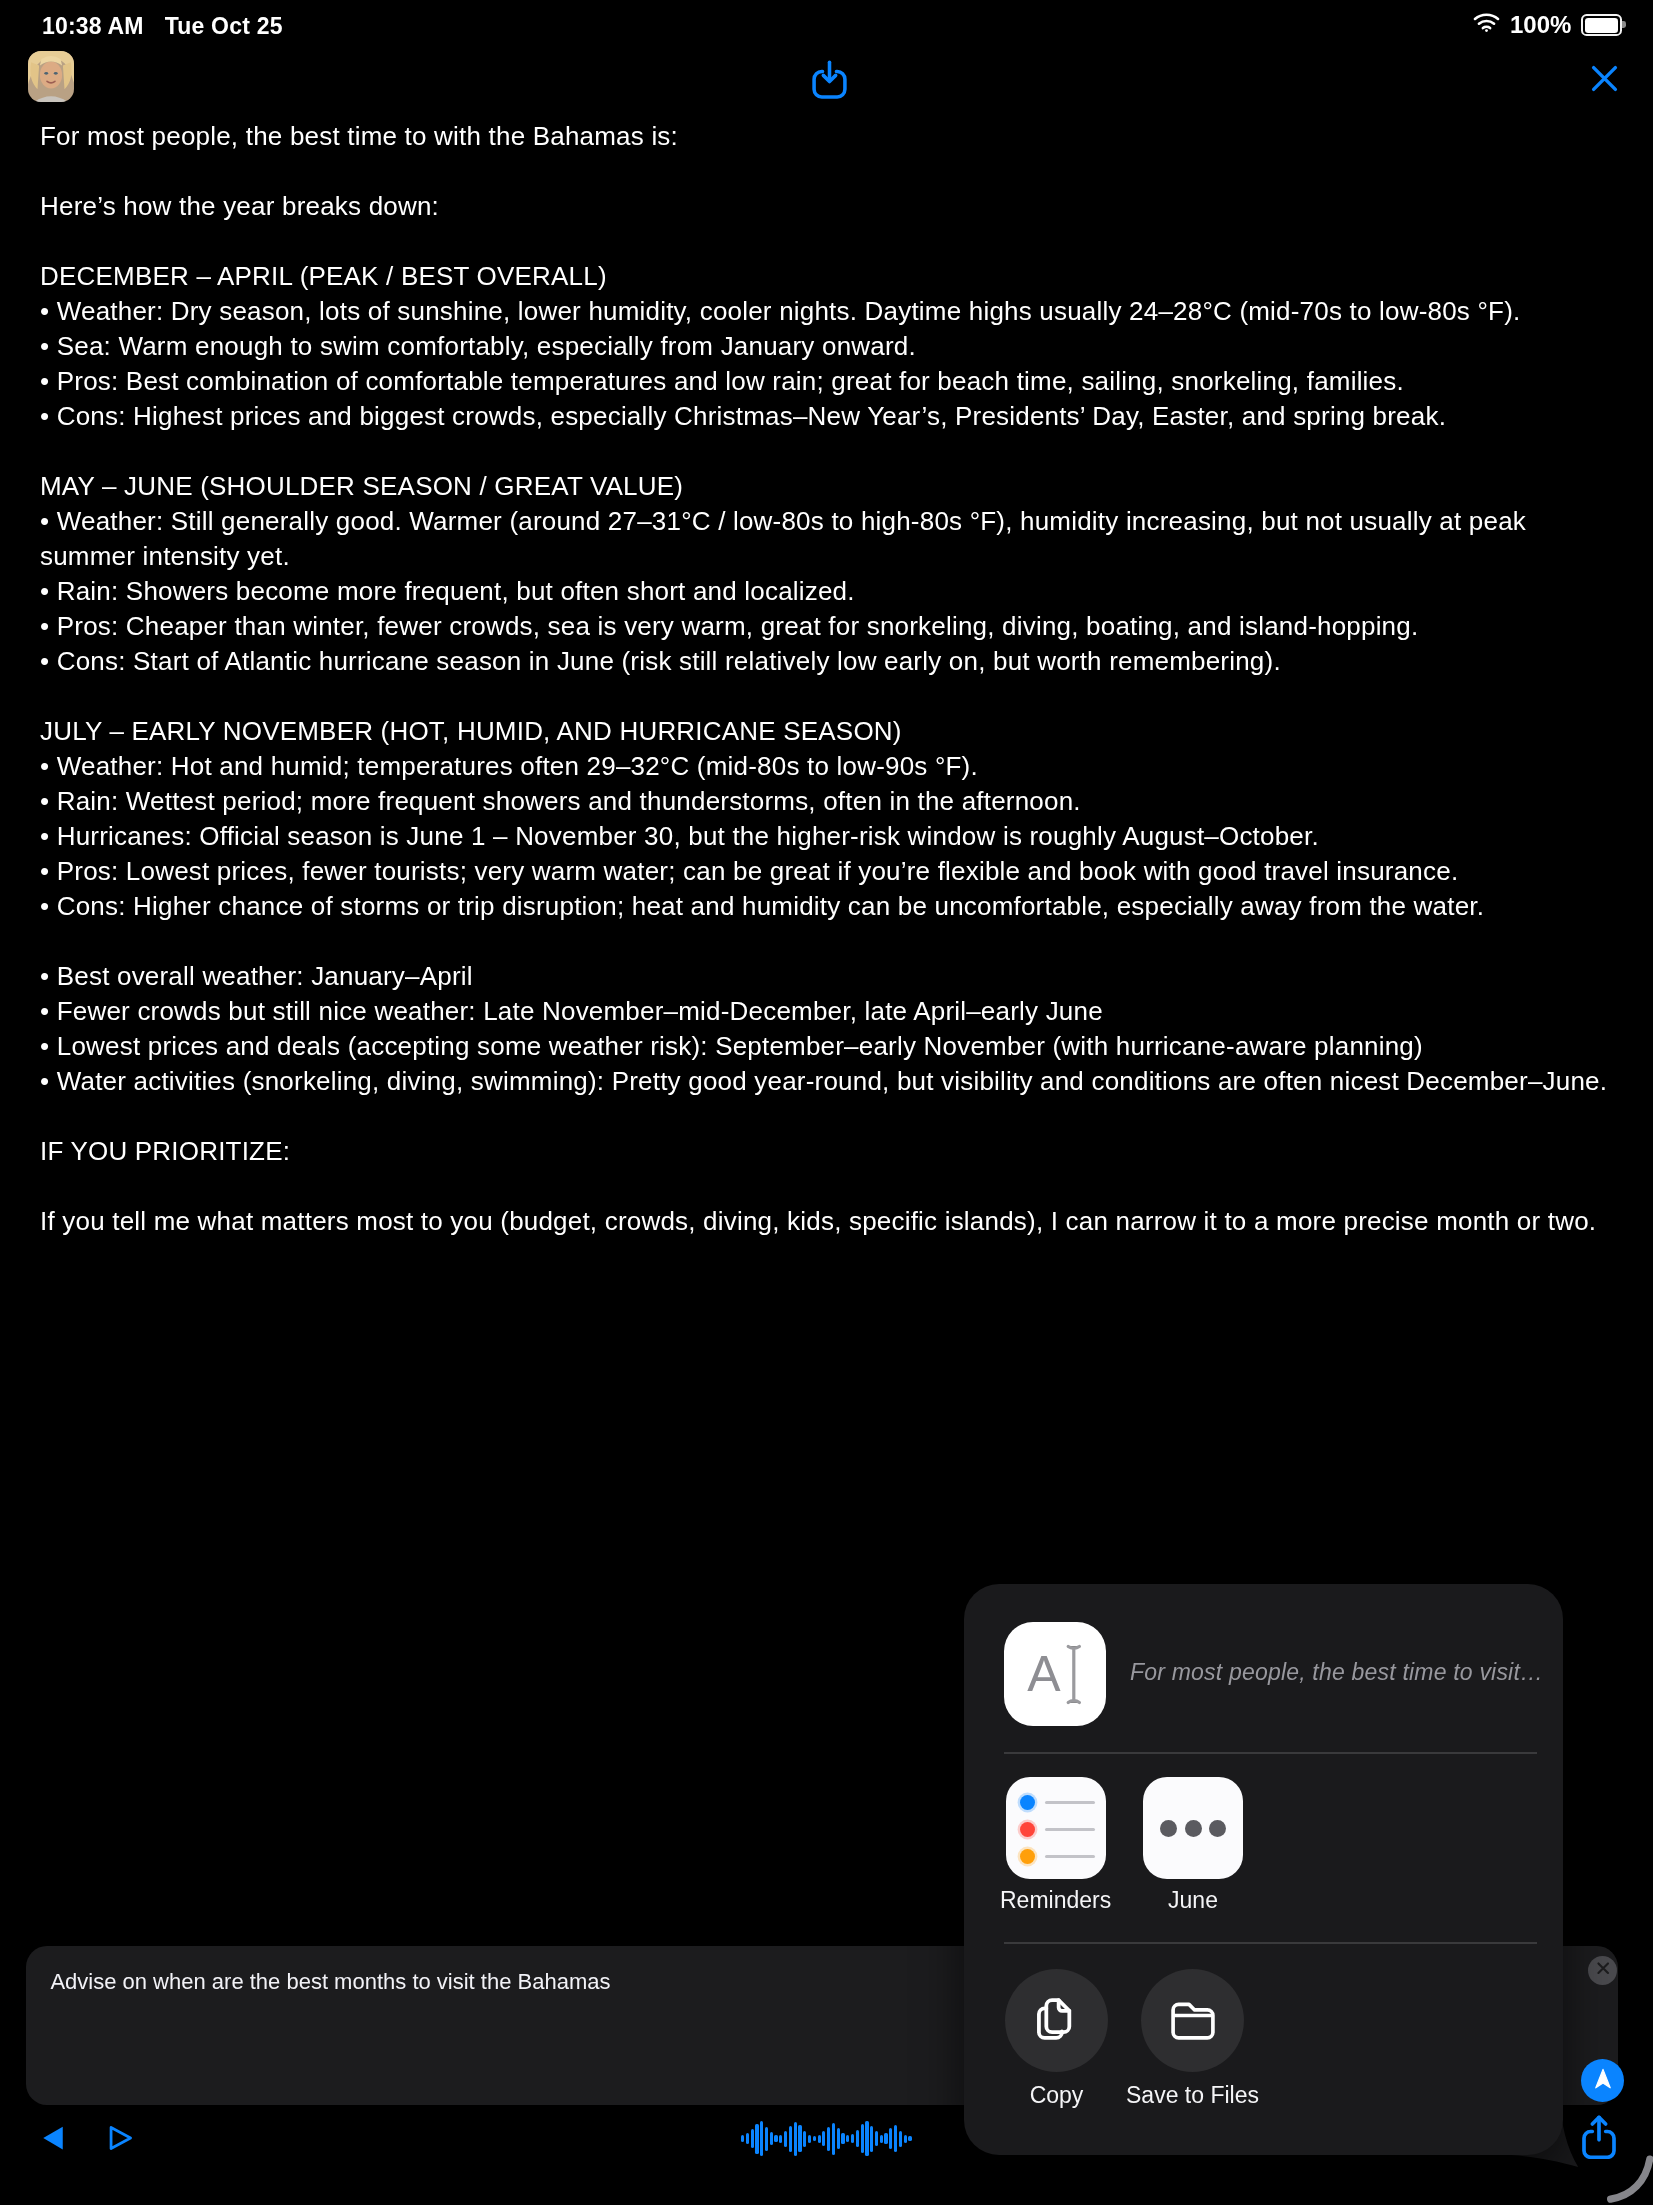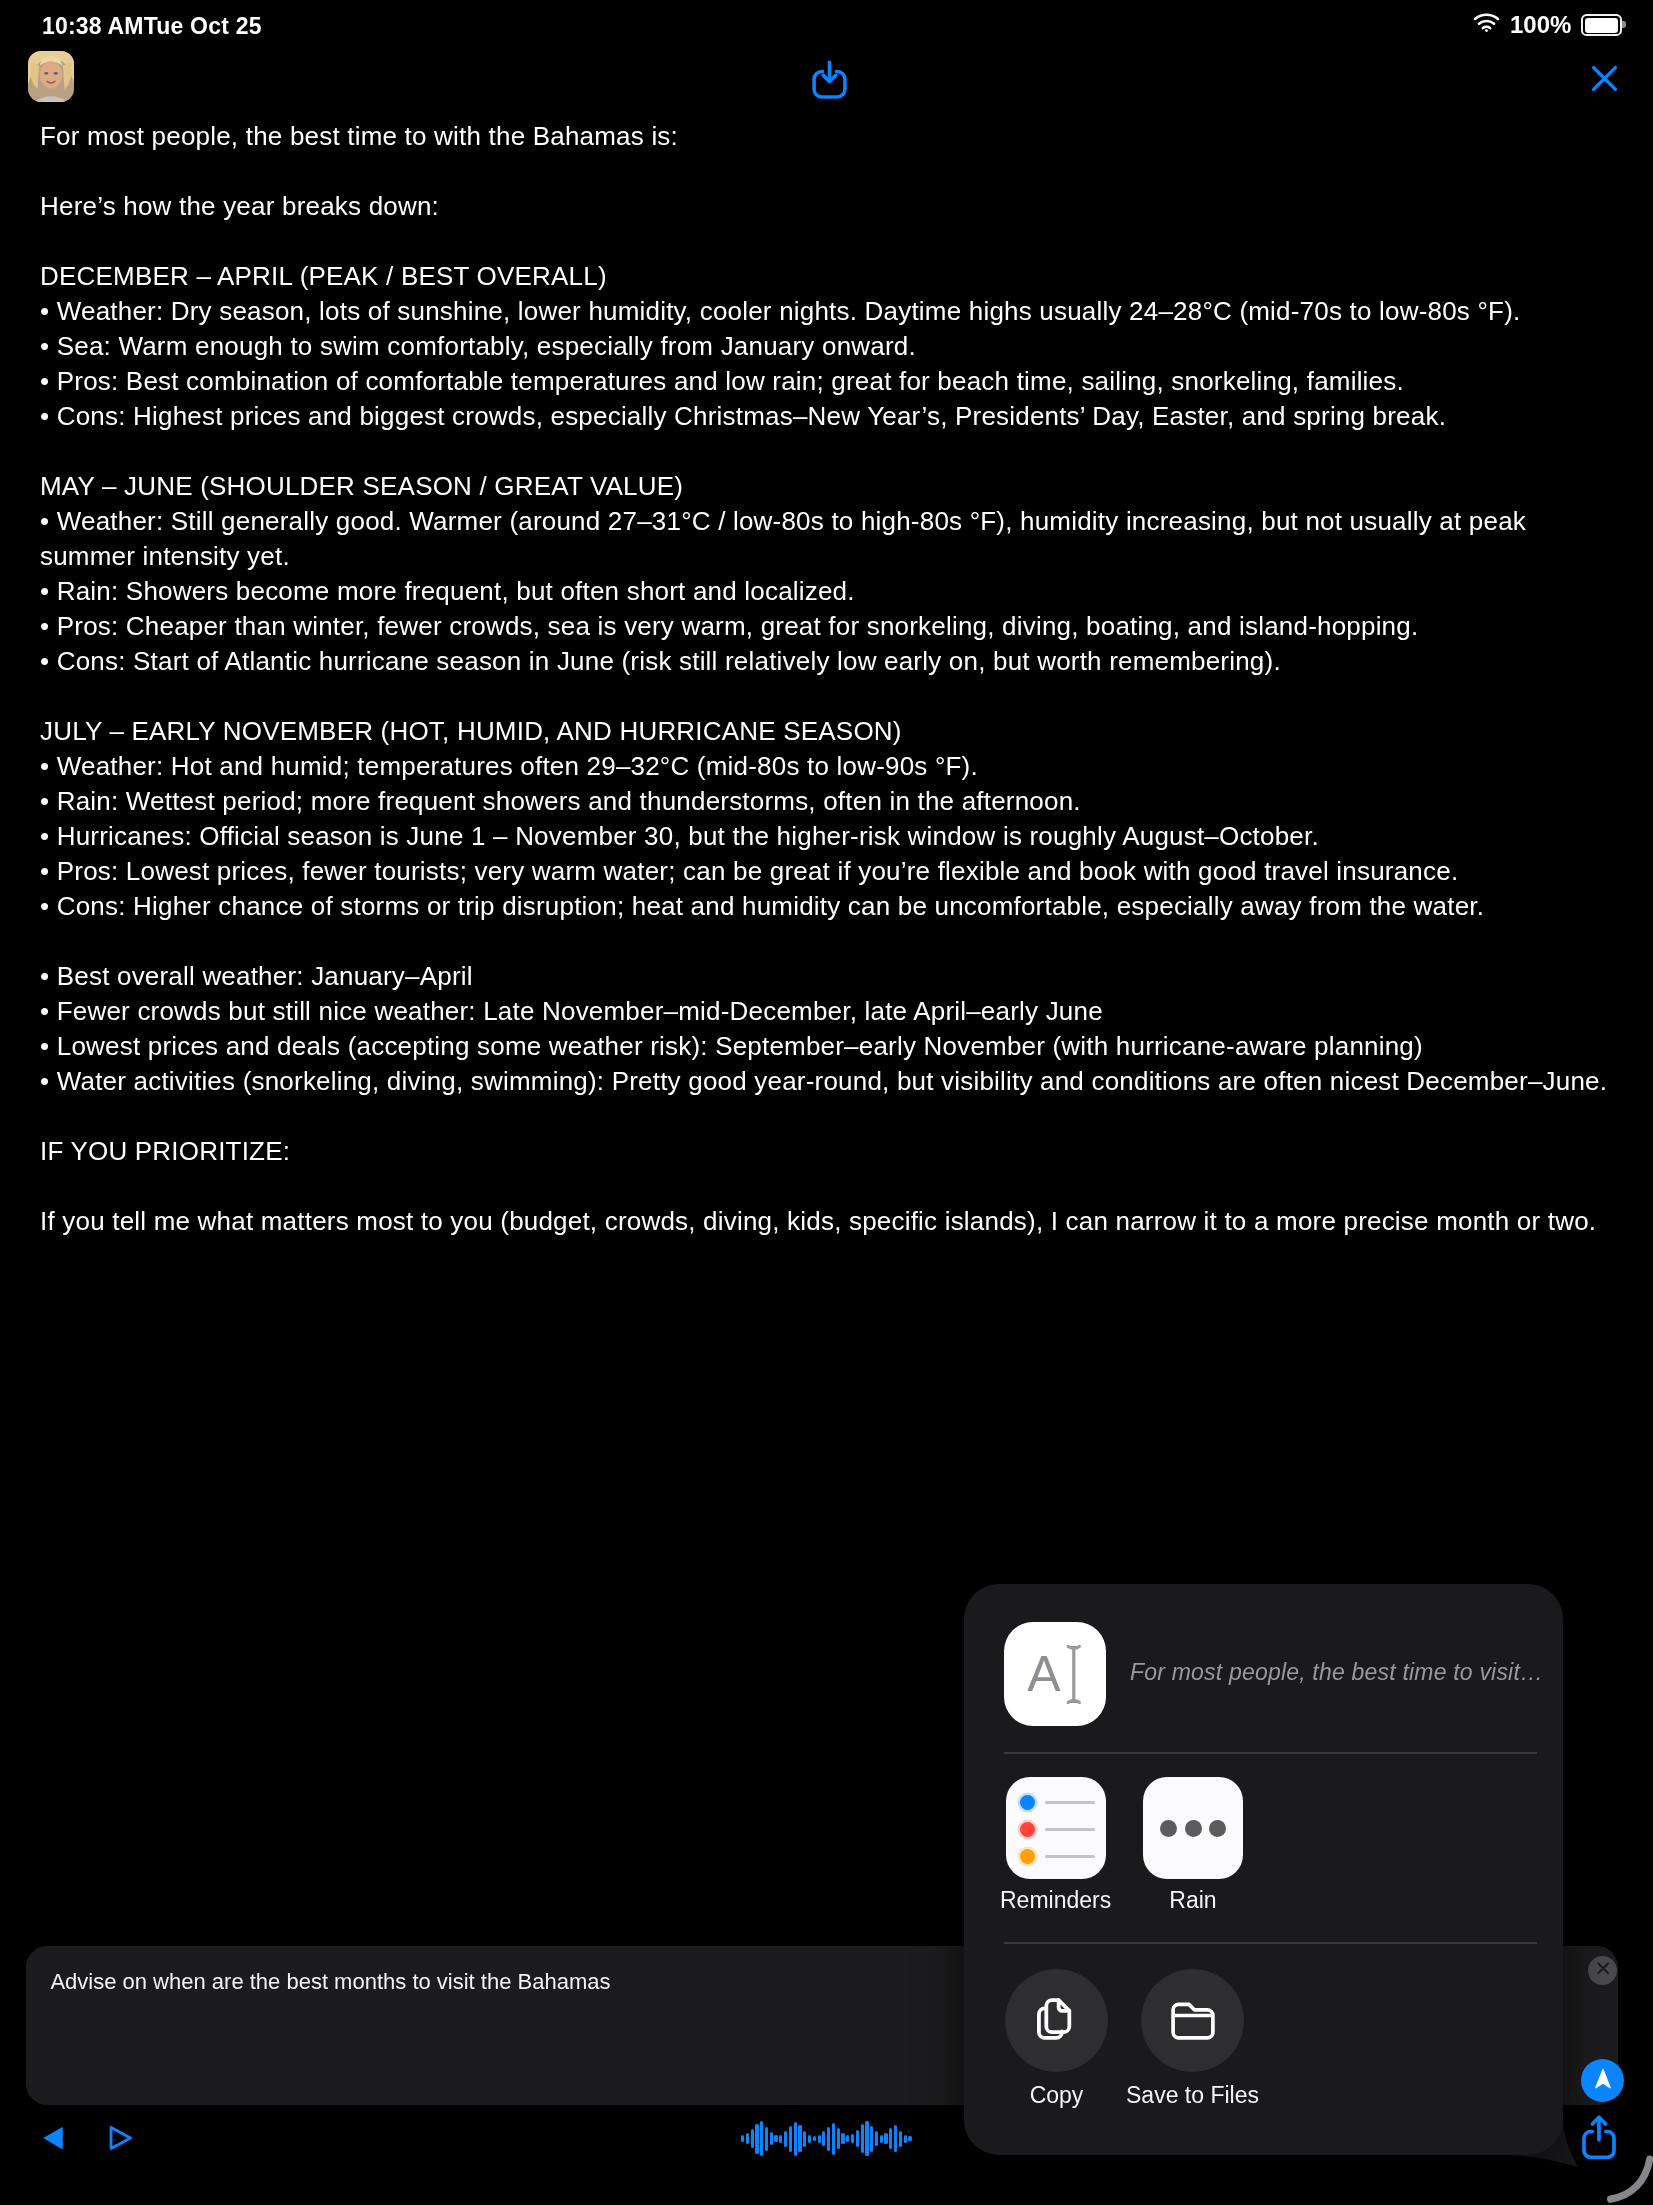--- a/index.html
+++ b/index.html
@@ -3,21 +3,21 @@
 <meta charset="utf-8">
 <style>
   html,body{margin:0;padding:0;}
   body{
     width:1654px;height:2205px;background:#000;overflow:hidden;position:relative;
     font-family:"Liberation Sans","DejaVu Sans",sans-serif;color:#fff;
     -webkit-font-smoothing:antialiased;
   }
   
   .statusbar{position:absolute;left:0;top:0;width:100%;height:48px;}
-  .sb-left{position:absolute;left:42px;top:13px;font-size:23px;font-weight:700;letter-spacing:0.2px;display:flex;}
+  .sb-left{position:absolute;left:42px;top:13px;font-size:23px;font-weight:700;letter-spacing:0.2px;display:flex;gap:21px;}
   .sb-right{position:absolute;right:32px;top:11.2px;display:flex;align-items:center;gap:9.6px;font-size:24px;font-weight:600;}
   .battery{position:relative;width:37px;height:18.4px;border:2px solid rgba(255,255,255,.95);border-radius:5.6px;}
   .battery .fill{position:absolute;left:1.6px;top:1.6px;bottom:1.6px;right:1.6px;background:#fff;border-radius:3.2px;}
   .battery .nub{position:absolute;right:-5.6px;top:4.8px;width:3.2px;height:7.2px;background:rgba(255,255,255,.55);border-radius:0 2.4px 2.4px 0;}
   
   .avatar{position:absolute;left:28px;top:51px;width:46px;height:51px;border-radius:13px;overflow:hidden;}
   .icon-btn{position:absolute;cursor:pointer;}
   
   .conversation{position:absolute;left:40px;top:119px;width:1574px;}
   .para{white-space:pre-line;font-size:26px;line-height:35px;letter-spacing:0.2px;color:#fff;margin:0 0 35px 0;}
@@ -235,21 +235,21 @@
   </div>
   <div class="app-label" style="left:17.6px;top:303px;width:148px;">Reminders</div>
 
   <div class="app-icon" style="left:179px;top:193px;">
     <span class="more-dots">
       <span class="md"></span>
         <span class="md"></span>
         <span class="md"></span>
     </span>
   </div>
-  <div class="app-label" style="left:179px;top:303px;width:100px;">Rain</div>
+  <div class="app-label" style="left:179px;top:303px;width:100px;">June</div>
 
   <div class="divider d2"></div>
 
   <div class="action-circle" style="left:41px;top:385px;">
     <span>
       <svg width="46" height="50" viewBox="0 0 56 60" fill="none" stroke="#fff" stroke-width="4.6" stroke-linejoin="round" stroke-linecap="round">
         <path d="M22 46 h14 a7 7 0 0 0 7 -7 V20 L30 7 H22 a7 7 0 0 0 -7 7 v25 a7 7 0 0 0 7 7 z"></path>
         <path d="M30 7 v9 a4 4 0 0 0 4 4 h9"></path>
         <path d="M15 17 h-2 a7 7 0 0 0 -7 7 v22 a7 7 0 0 0 7 7 h14 a7 7 0 0 0 7 -7 v-1"></path>
       </svg>

